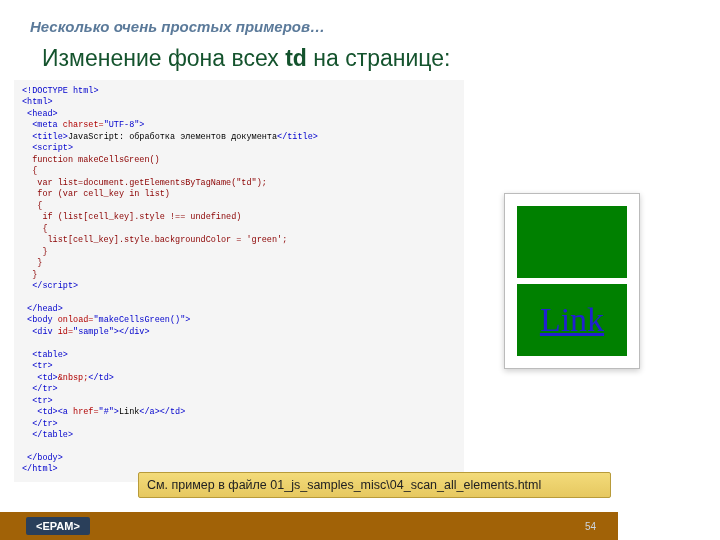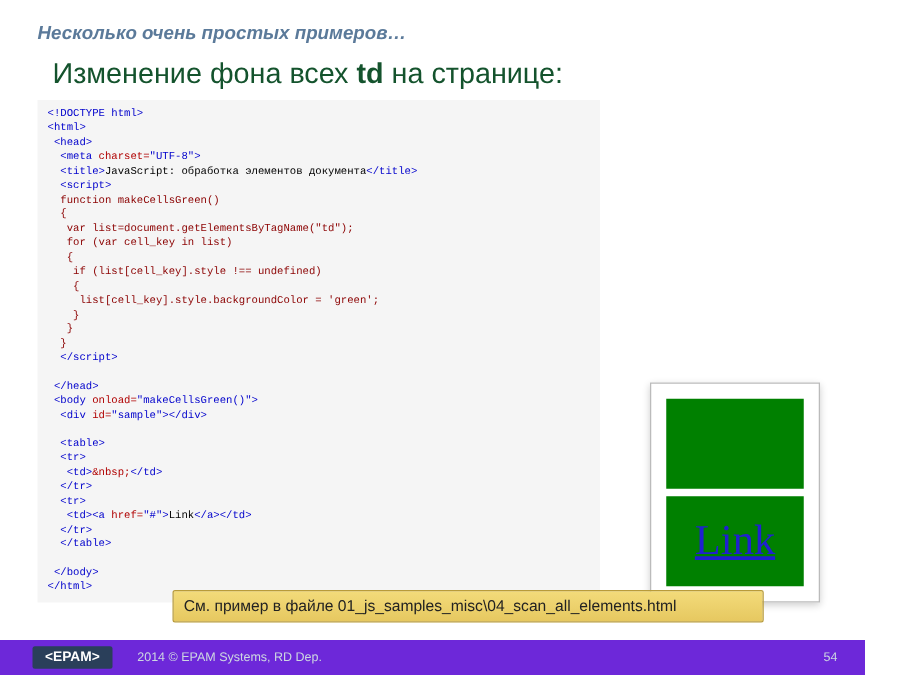--- a/index.html
+++ b/index.html
@@ -20,22 +20,22 @@
     font-style: italic;
   }
   .subtitle {
     font-size: 23px;
     color: #14532d;
     margin: 10px 30px 8px 42px;
   }
   .subtitle b { font-weight: bold; }
   .main-row {
     display: flex;
-    align-items: flex-end;
-    margin: 0 30px;
+    align-items: center;
+    margin: 0 14px;
   }
   .code-block {
     background: #f5f5f5;
     font-family: "Courier New", monospace;
     font-size: 8.5px;
     line-height: 1.35;
     padding: 6px 8px;
     width: 450px;
     box-sizing: border-box;
     white-space: pre;
@@ -80,23 +80,23 @@
     border-radius: 2px;
     padding: 5px 8px;
     font-size: 12.5px;
     color: #222;
     box-sizing: border-box;
   }
   .footer {
     position: absolute;
     bottom: 0;
     left: 0;
-    width: 692px;
+    width: 618px;
     height: 28px;
-    background: #6d28d9;
+    background: #a16207;
     display: flex;
     align-items: center;
   }
   .footer-logo {
     background: #2a3f5a;
     color: #fff;
     font-size: 11px;
     font-weight: bold;
     padding: 3px 10px;
     margin-left: 26px;
@@ -168,15 +168,14 @@
     <div class="green-cell2">
       <a href="#">Link</a>
     </div>
   </div>
 </div>
 
 <div class="note-box">См. пример в файле 01_js_samples_misc\04_scan_all_elements.html</div>
 
 <div class="footer">
   <div class="footer-logo">&lt;EPAM&gt;</div>
-  <div class="footer-text">2014 © EPAM Systems, RD Dep.</div>
   <div class="footer-page">54</div>
 </div>
 
 </body></html>

